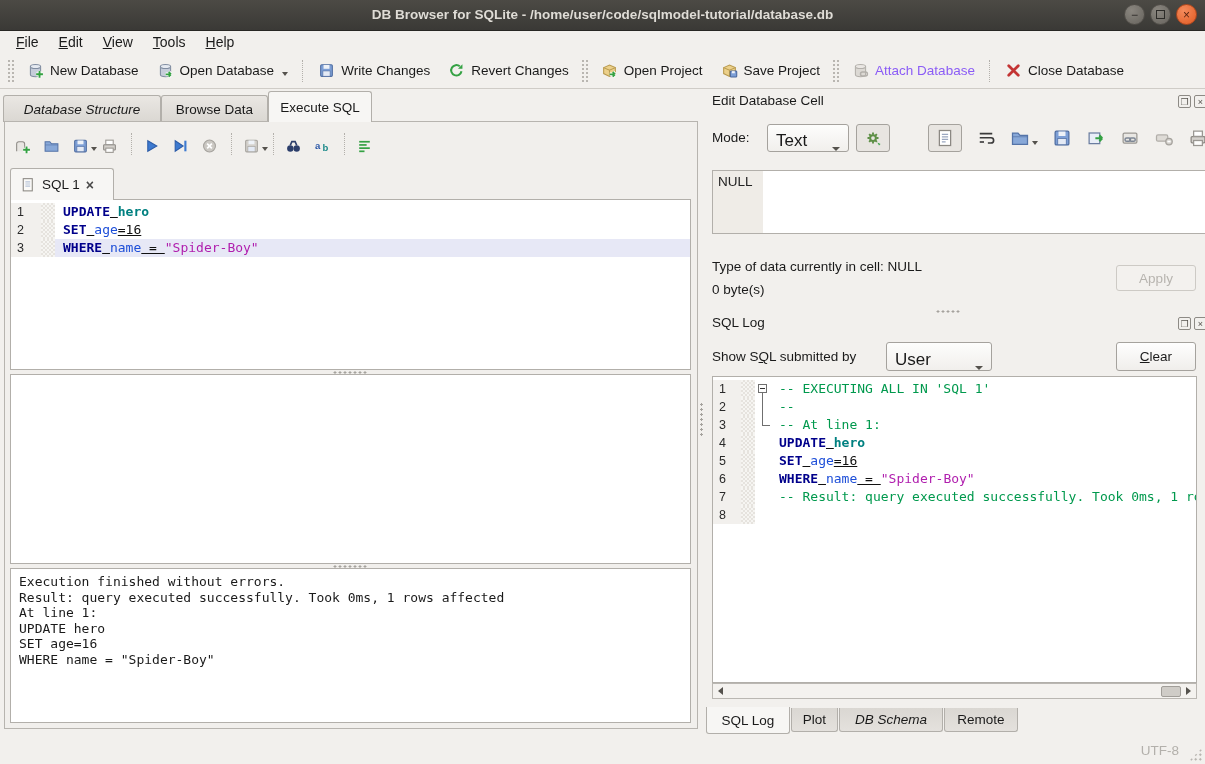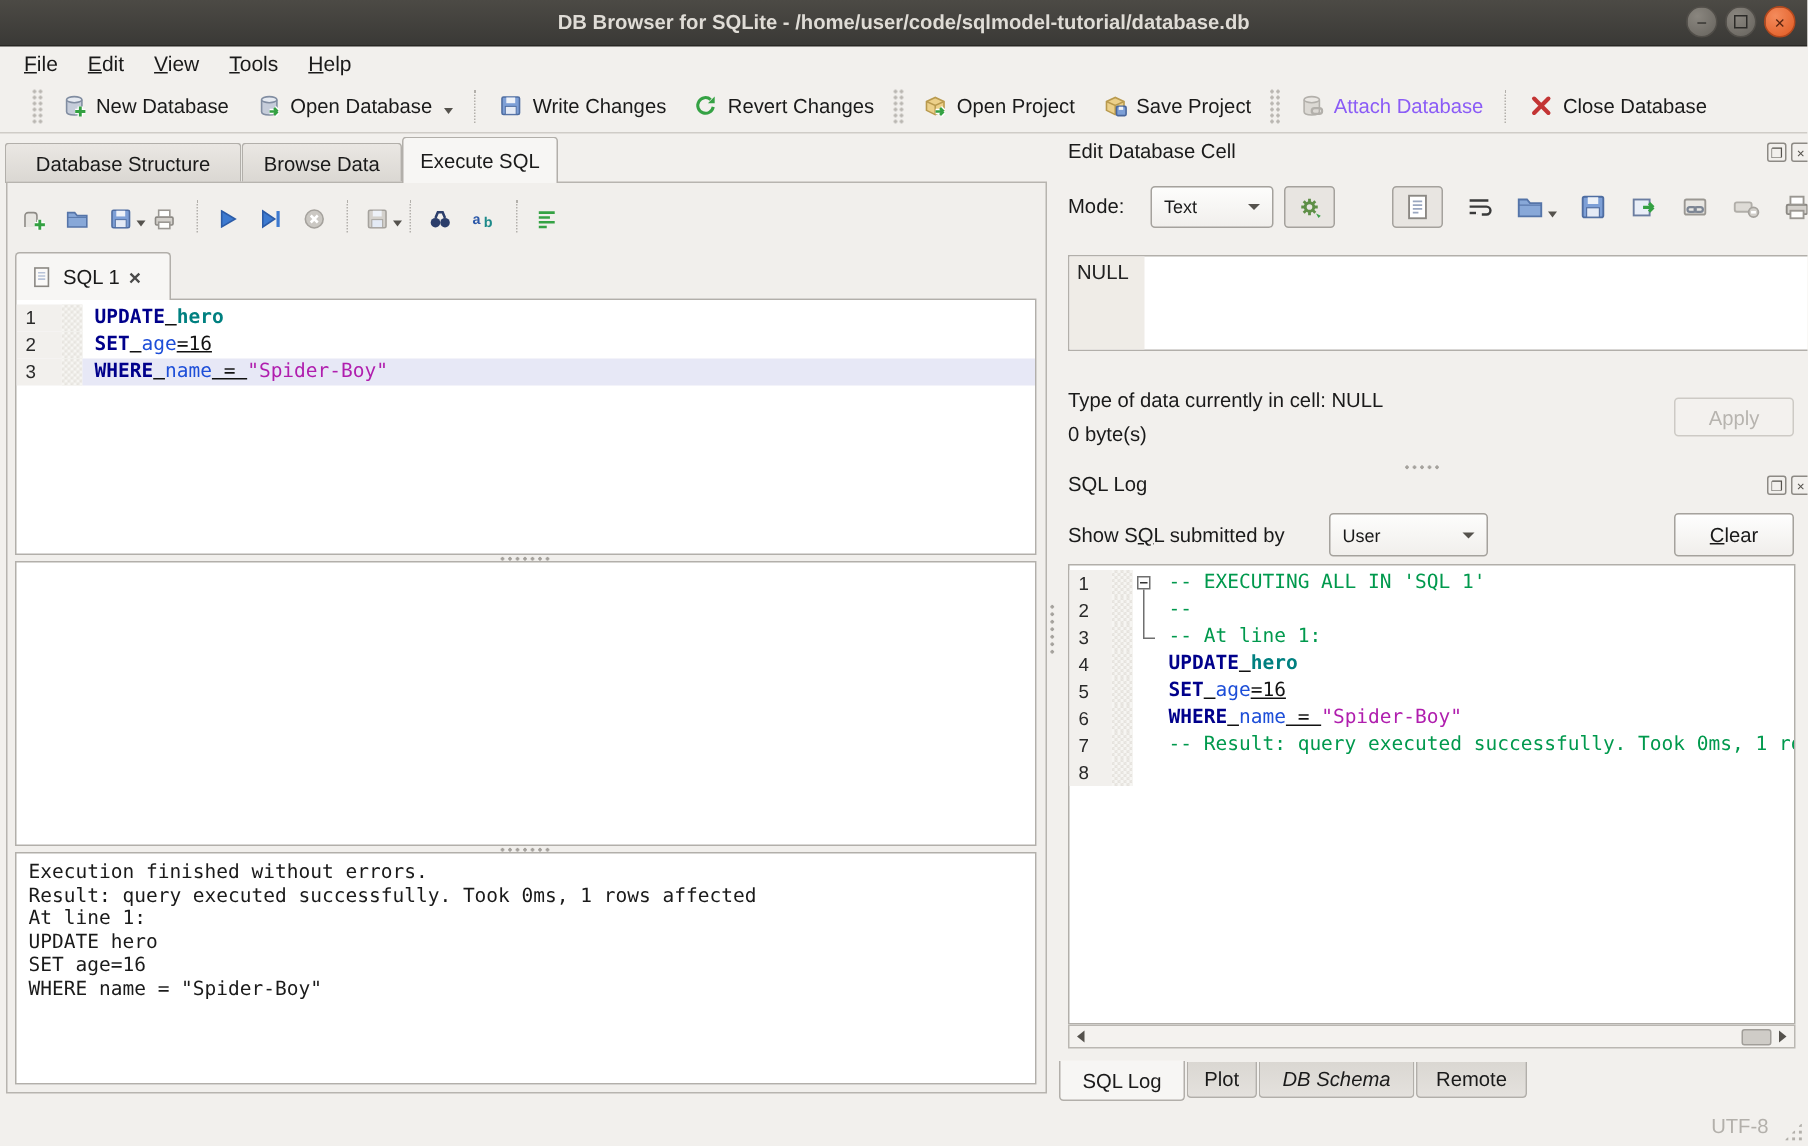--- a/index.html
+++ b/index.html
@@ -15,21 +15,21 @@
   .winbtn{width:21px;height:21px;border-radius:50%;display:flex;align-items:center;justify-content:center;
     background:radial-gradient(circle at 35% 30%,#8a867f,#66635d);border:1px solid #514e49;
     color:#2c2b28;font-size:12px;line-height:1;box-sizing:border-box;}
   .winbtn.close{background:radial-gradient(circle at 35% 30%,#f48b5c,#e05a22);border-color:#b4481d;color:#5a2410;}
   .winbtn .sq{width:7px;height:7px;border:1.5px solid #2c2b28;}
   
   .menubar{left:0;top:31px;width:1205px;height:22px;display:flex;align-items:center;padding-left:6px;font-size:14px;}
   .menu-item{padding:1px 10px;border-radius:2px;}
   
   .toolbar{left:0;top:53px;width:1205px;height:36px;display:flex;align-items:center;
-    border-bottom:1px solid #cfccc7;font-size:13.5px;padding-left:18px;box-sizing:border-box;}
+    border-bottom:1px solid #cfccc7;font-size:13.5px;padding-left:4px;box-sizing:border-box;}
   .tb-btn{display:flex;align-items:center;gap:6px;padding:5px 9px;border-radius:3px;white-space:nowrap;}
   .tb-btn.disabled{color:#8b5cf6;}
   .tb-sep{width:1px;height:22px;border-left:1px dotted #b3b0ab;margin:0 5px;}
   .tb-handle{width:8px;height:24px;margin:0 3px;
     background-image:radial-gradient(circle,#b9b6b1 1px,transparent 1.3px);background-size:4px 4px;}
   .ticon{width:17px;height:17px;display:inline-flex;}
   .ticon svg{width:100%;height:100%;}
   .dd-arrow{width:0;height:0;border-left:3.5px solid transparent;border-right:3.5px solid transparent;
     border-top:4px solid #55524d;margin-left:2px;align-self:flex-end;margin-bottom:3px;}
   
@@ -77,21 +77,21 @@
   
   .hgrip{height:5px;width:36px;background-image:radial-gradient(circle,#a5a29d 1px,transparent 1.2px);
     background-size:5px 5px;background-position:center;}
   .vgrip{width:5px;height:34px;background-image:radial-gradient(circle,#a5a29d 1px,transparent 1.2px);
     background-size:5px 5px;}
   
   .dock-title{font-size:13.5px;color:#1a1a1a;}
   .dockbtn{width:13px;height:13px;border:1px solid #8d8a85;border-radius:2px;background:#f2f0ed;
     display:flex;align-items:center;justify-content:center;font-size:9px;color:#55524d;box-sizing:border-box;}
   .combo{background:linear-gradient(#fdfdfc,#f1efec);border:1px solid #a5a29d;border-radius:3px;
-    display:flex;align-items:center;padding:0 8px;font-size:12px;box-sizing:border-box;}
+    display:flex;align-items:flex-end;padding:0 8px;font-size:17px;box-sizing:border-box;}
   .combo .arrow{margin-left:auto;width:0;height:0;border-left:4px solid transparent;border-right:4px solid transparent;
     border-top:4.5px solid #55524d;}
   .btn{background:linear-gradient(#fefefe,#f0eeeb);border:1px solid #a5a29d;border-radius:3px;
     display:flex;align-items:center;justify-content:center;font-size:13.5px;box-sizing:border-box;}
   .btn.disabled{background:#f3f1ee;border-color:#cdcac5;color:#b7b4af;}
   .iconbtn{width:34px;height:28px;border:1px solid #a5a29d;border-radius:3px;background:#e8e5e1;
     display:flex;align-items:center;justify-content:center;box-sizing:border-box;}
   .flaticon{width:20px;height:20px;display:inline-flex;}
   .flaticon svg{width:20px;height:20px;}
   .cellbox{left:712px;top:170px;width:536px;height:64px;background:#fff;border:1px solid #b2afaa;box-sizing:border-box;}
@@ -223,21 +223,21 @@
       <span class="ticon">
         <svg viewBox="0 0 16 16">
           <path d="M3.5 3.5 12.5 12.5M12.5 3.5 3.5 12.5" stroke="#c33434" stroke-width="2.6" stroke-linecap="round"></path>
         </svg>
       </span>
       <span>Close Database</span>
     </div>
   </div>
 
 <div id="left-tabs">
-    <div class="maintab" style="left: 3px; width: 158px; top: 95px; height: 27px;">Database Structure</div>
+    <div class="maintab" style="left: 3px; width: 158px; top: 95px; height: 27px; font-style: italic;">Database Structure</div>
     <div class="maintab" style="left: 161px; width: 107px; top: 95px; height: 27px;">Browse Data</div>
     <div class="maintab active" style="left: 268px; width: 104px; top: 91px; height: 31px;">Execute SQL</div>
   </div>
 <div class="abs frame"></div>
 
 <div class="abs sqltoolbar" id="sql-toolbar">
     <div class="sicon">
       <span class="ticon">
         <svg viewBox="0 0 16 16">
           <path d="M2.5 13V6a2 2 0 0 1 2-2h3.5a2 2 0 0 1 2 2v7" fill="#e8e6e2" stroke="#8e8b86"></path>

